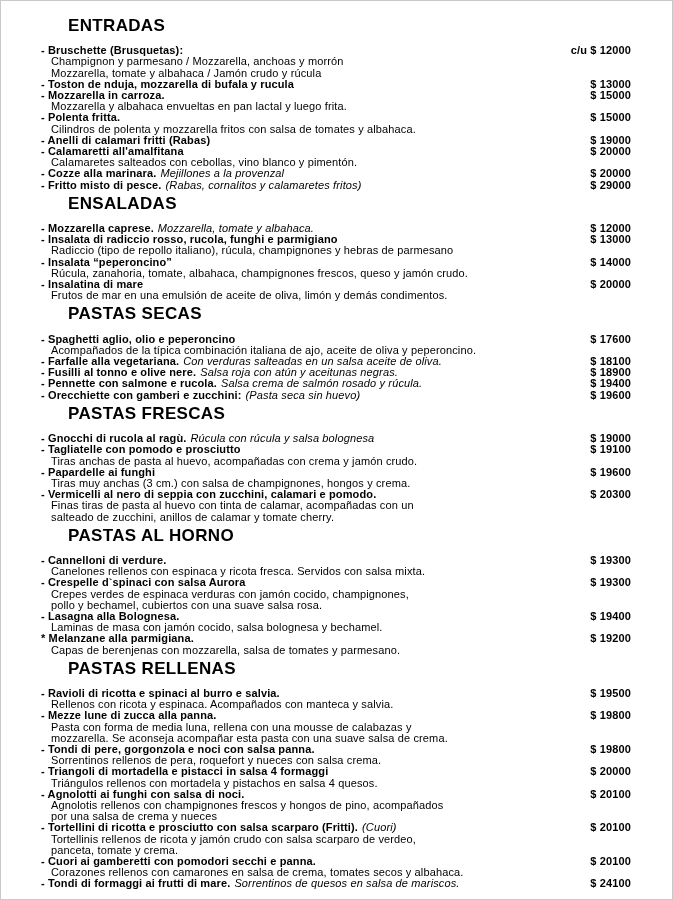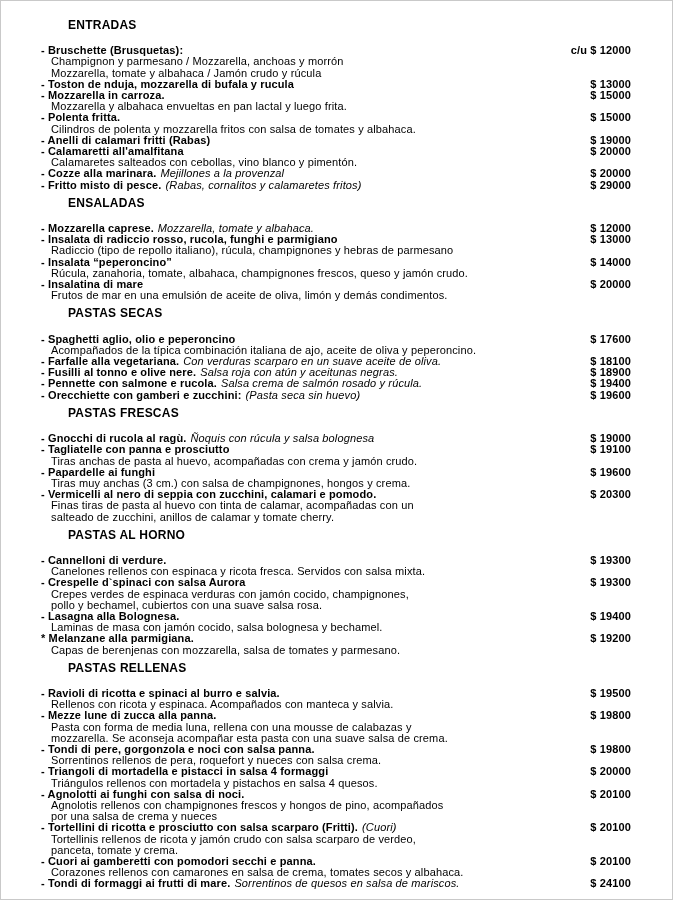--- a/index.html
+++ b/index.html
@@ -13,21 +13,21 @@
     width: 673px;
     height: 900px;
     background: #ffffff;
     border: 1px solid #c9c9c9;
     padding: 12px 41px 0 40px;
     overflow: hidden;
   }
   .section { margin-top: 7px; }
   .section-title {
     font-weight: bold;
-    font-size: 12px;
+    font-size: 17px;
     line-height: 11.2px;
     letter-spacing: 0.02em;
     margin-bottom: 14px;
     padding-left: 27px;
   }
   .line {
     font-size: 11px;
     line-height: 11.2px;
     letter-spacing: 0.012em;
     white-space: nowrap;
@@ -178,21 +178,21 @@
 
       <span class="price">$ 17600</span>
     </div>
 
   <div class="line desc">Acompañados de la típica combinación italiana de ajo, aceite de oliva y peperoncino.</div>
 </div>
 
   <div>
     <div class="line item-line">
       <span class="item-name">- Farfalle alla vegetariana.</span>
-      <span class="item-inline">Con verduras scarparo en un suave aceite de oliva.</span>
+      <span class="item-inline">Con verduras salteadas en un salsa aceite de oliva.</span>
       <span class="price">$ 18100</span>
     </div>
   </div>
 
   <div>
     <div class="line item-line">
       <span class="item-name">- Fusilli al tonno e olive nere.</span>
       <span class="item-inline">Salsa roja con atún y aceitunas negras.</span>
       <span class="price">$ 18900</span>
     </div>
@@ -216,28 +216,28 @@
 </div>
 </div>
   </div>
 
   <div class="section">
     <div class="section-title">PASTAS FRESCAS</div>
     <div>
   <div>
     <div class="line item-line">
       <span class="item-name">- Gnocchi di rucola al ragù.</span>
-      <span class="item-inline">Ñoquis con rúcula y salsa bolognesa</span>
+      <span class="item-inline">Rúcula con rúcula y salsa bolognesa</span>
       <span class="price">$ 19000</span>
     </div>
   </div>
 
   <div>
     <div class="line item-line">
-      <span class="item-name">- Tagliatelle con panna e prosciutto</span>
+      <span class="item-name">- Tagliatelle con pomodo e prosciutto</span>
 
       <span class="price">$ 19100</span>
     </div>
 
   <div class="line desc">Tiras anchas de pasta al huevo, acompañadas con crema y jamón crudo.</div>
 </div>
 
   <div>
     <div class="line item-line">
       <span class="item-name">- Papardelle ai funghi</span>

